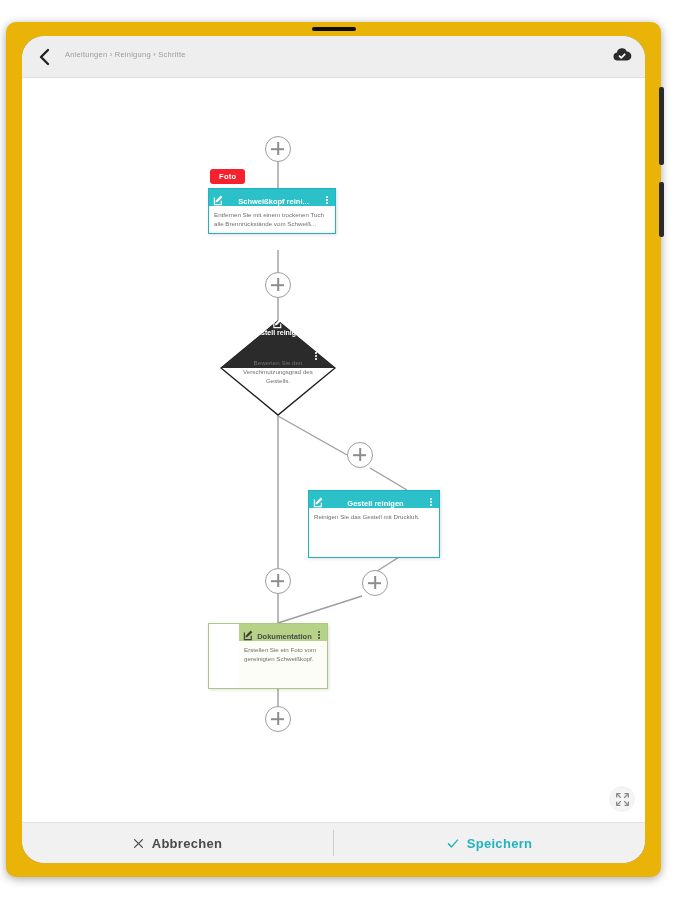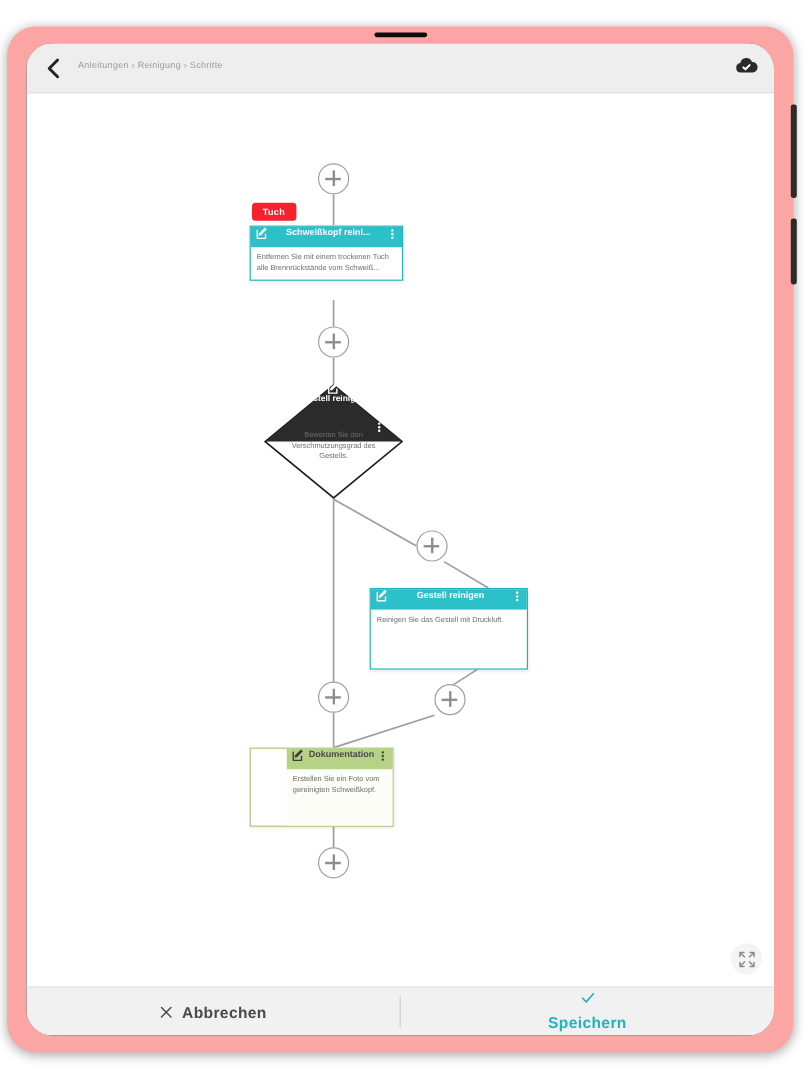--- a/index.html
+++ b/index.html
@@ -16,22 +16,22 @@
     background: #ffffff;
   }
 
   
   .tablet-frame {
     position: absolute;
     left: 6px;
     top: 22px;
     width: 655px;
     height: 855px;
-    background: #fca5a5;
-    border-radius: 24px;
+    background: #eab308;
+    border-radius: 10px;
     box-shadow: 0 2px 10px rgba(0,0,0,0.35);
   }
   .tablet-frame-inner {
     position: absolute;
     left: 16px;
     top: 14px;
     width: 623px;
     height: 827px;
     background: #000000;
     border-radius: 22px;
@@ -166,21 +166,21 @@
     box-sizing: border-box;
     background: #ffffff;
     border: 1.5px solid #21b4bd;
     box-shadow: 1px 1px 3px rgba(0,0,0,0.12);
   }
   .step-head {
     position: relative;
     height: 17px;
     background: #2cc0c9;
     display: flex;
-    align-items: flex-start;
+    align-items: flex-end;
     padding: 0 4px;
   }
   .step-head-title {
     flex: 1;
     text-align: center;
     font-size: 7.5px;
     font-weight: bold;
     color: #ffffff;
     white-space: nowrap;
     overflow: hidden;
@@ -322,21 +322,21 @@
     display: flex;
     align-items: center;
     justify-content: center;
     gap: 8px;
     font-size: 13px;
     font-weight: bold;
     color: #4a4a4a;
     cursor: pointer;
     letter-spacing: 0.3px;
   }
-  .bottom-action.save { color: #21b4bd; flex-direction: column; }
+  .bottom-action.save { color: #21b4bd; }
   .bottom-divider {
     width: 1px;
     background: #cfcfcf;
     margin: 7px 0;
     flex: 0 0 1px;
   }
 </style>
 </head>
 <body>
 
@@ -392,21 +392,21 @@
             </g>
           </svg>
 
           <div class="plus-node" style="left:243px; top:58px;"></div>
           <div class="plus-node" style="left:243px; top:194px;"></div>
           <div class="plus-node" style="left:325px; top:364px;"></div>
           <div class="plus-node" style="left:243px; top:490px;"></div>
           <div class="plus-node" style="left:340px; top:492px;"></div>
           <div class="plus-node" style="left:243px; top:628px;"></div>
 
-          <div class="start-badge" style="left:188px; top:91px;">Tuch</div>
+          <div class="start-badge" style="left:188px; top:91px;">Foto</div>
 
           <div class="step-node" style="left:186px; top:110px; width:128px;">
             <div class="step-head">
               <svg class="edit-icon" viewBox="0 0 16 16">
                 <path d="M2 4 L2 14 L12 14 L12 9" fill="none" stroke="#ffffff" stroke-width="1.7" stroke-linecap="round" stroke-linejoin="round"></path>
                 <path d="M6.5 10.2 L13.6 3.1 L11.3 0.8 L4.2 7.9 L3.6 10.8 Z" fill="#ffffff"></path>
               </svg>
               <span class="step-head-title">Schweißkopf reini...</span>
               <span class="dots-icon">
                 <i></i>

